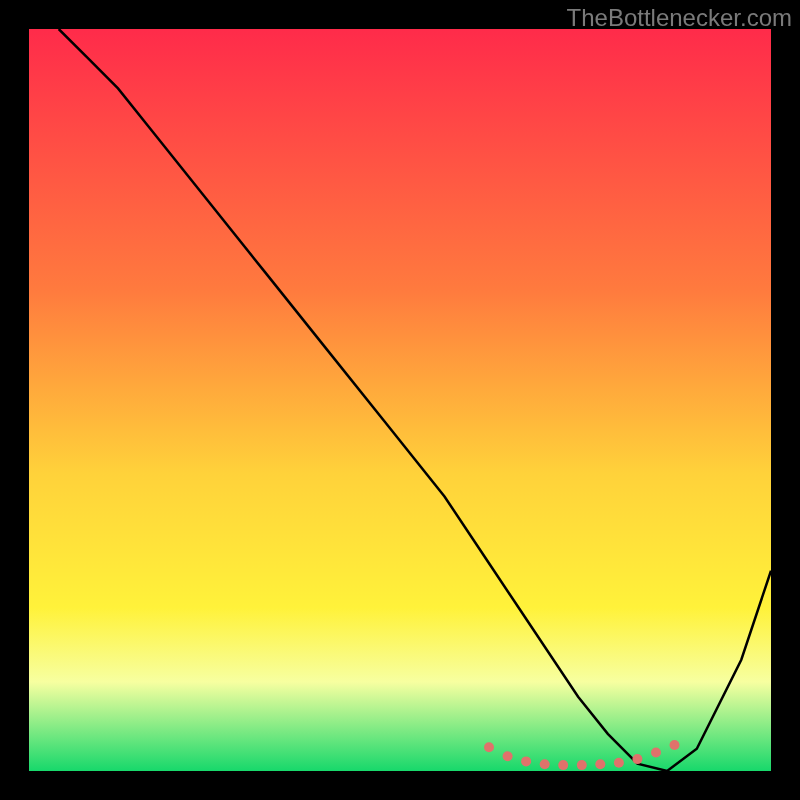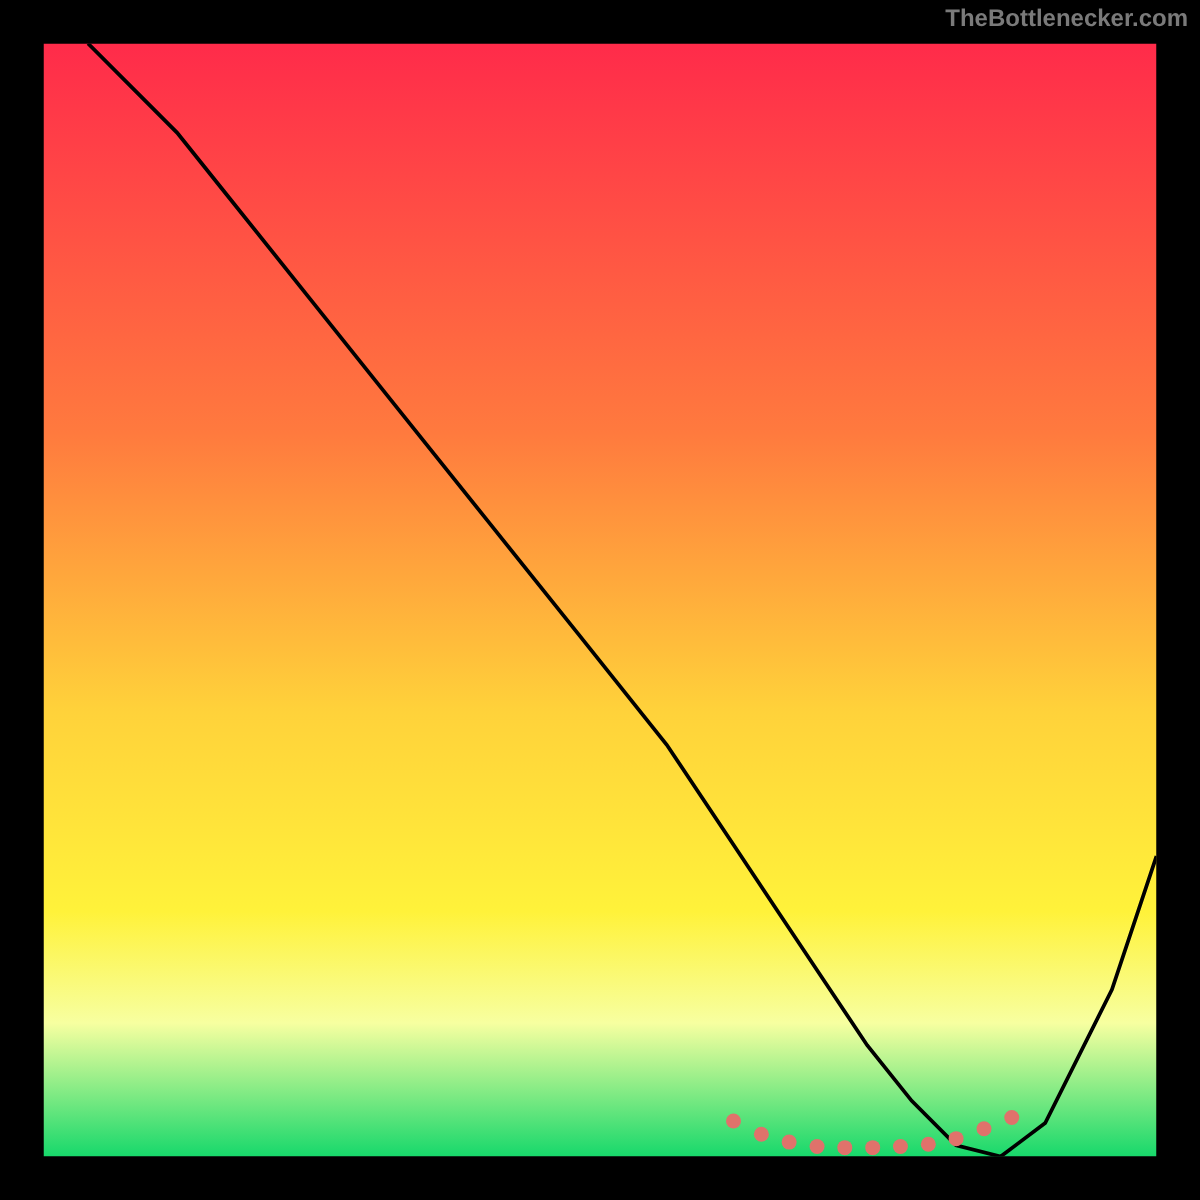--- a/index.html
+++ b/index.html
@@ -22,22 +22,22 @@
     top: 29px;
     width: 742px;
     height: 742px;
   }
   .attribution {
     position: absolute;
     top: 4px;
     right: 8px;
     color: #7a7a7a;
     font-family: Arial, Helvetica, sans-serif;
-    font-size: 16px;
-    font-weight: 700;
+    font-size: 24px;
+    font-weight: 400;
   }
 </style>
 </head>
 <body>
 
 <div class="container">
   <div class="attribution">TheBottlenecker.com</div>
 
   <svg class="plot-area" viewBox="0 0 742 742" preserveAspectRatio="none">
     <defs>

